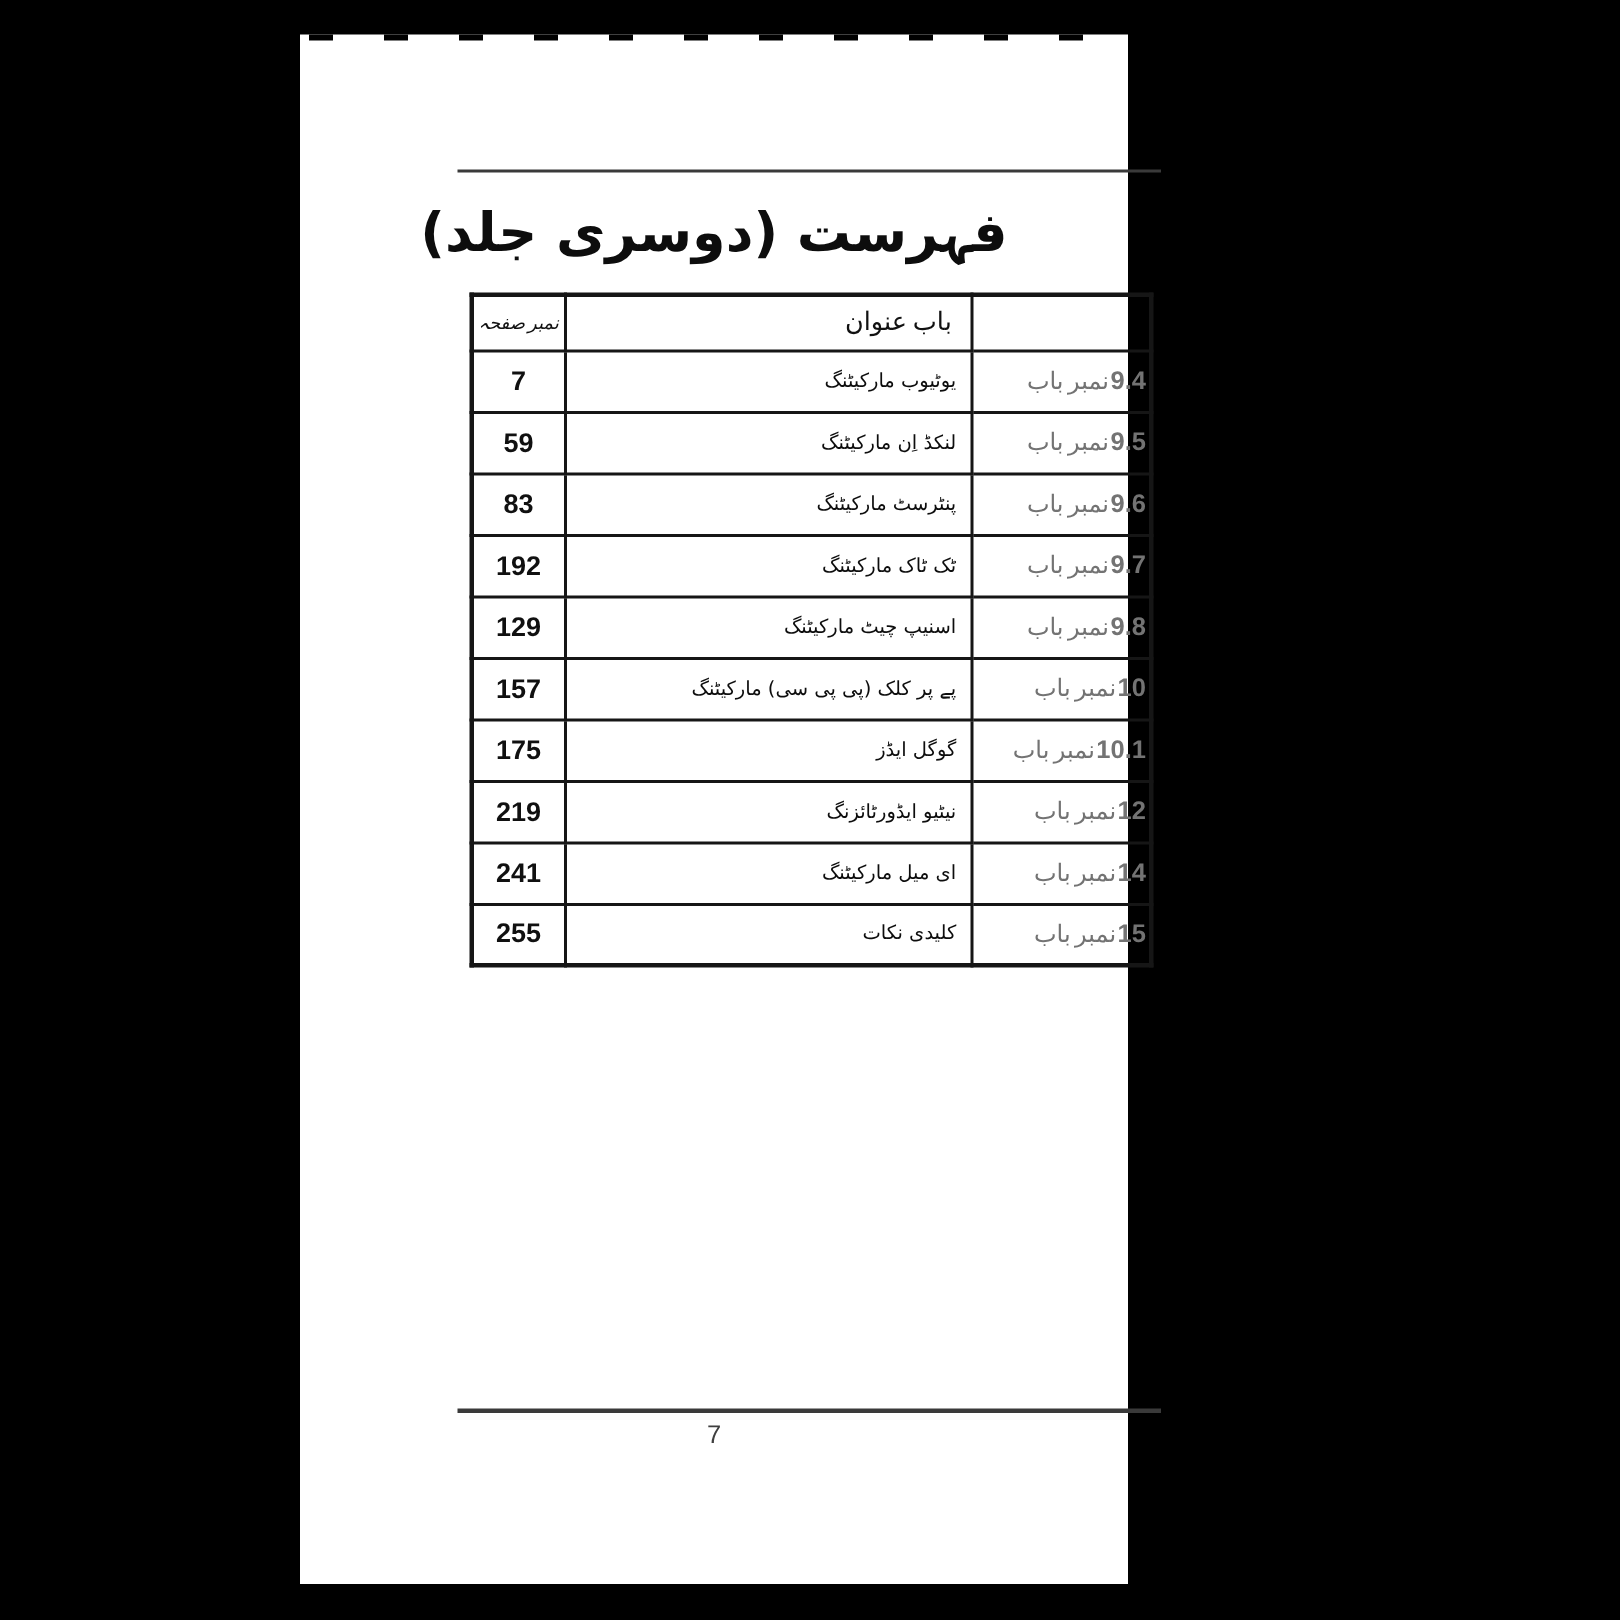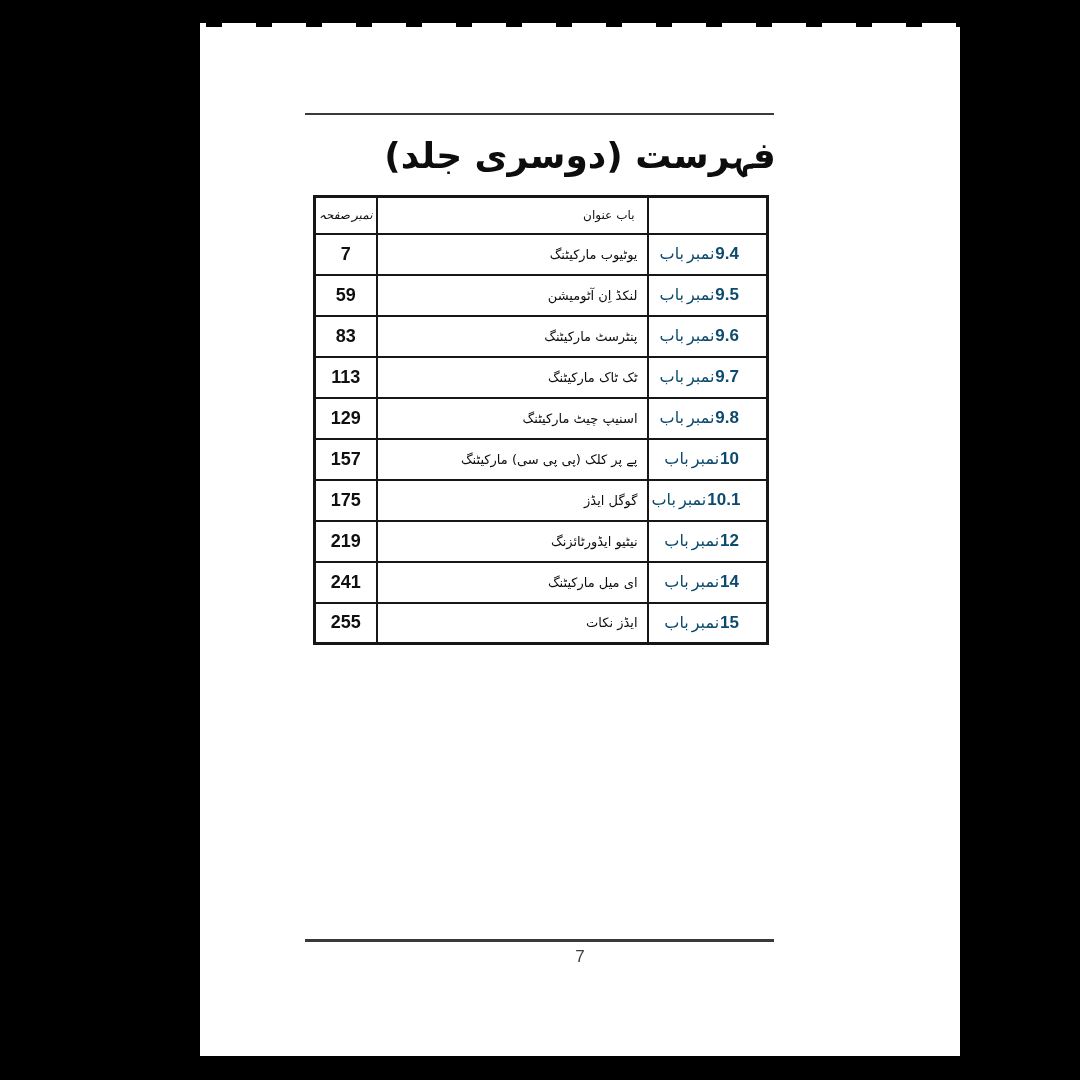--- a/index.html
+++ b/index.html
@@ -6,21 +6,21 @@
   html,body { width:1080px; height:1080px; }
   body {
     background:#000;
     font-family:"DejaVu Sans", sans-serif;
     position:relative;
     overflow:hidden;
   }
   .page {
     position:absolute;
     left:200px; top:23px;
-    width:760px; height:1033px;
+    width:552px; height:1033px;
     background:#fff;
     color:#111;
   }
   
   .page::before {
     content:"";
     position:absolute; left:6px; right:0; top:0; height:4px;
     background:repeating-linear-gradient(90deg,#000 0 16px,transparent 16px 50px);
   }
   .rule {
@@ -61,21 +61,21 @@
     white-space:nowrap;
   }
   table.toc thead tr { height:37px; }
   table.toc tbody tr { height:41px; }
   
   th.h-page {
     font-weight:normal; font-size:12px; text-align:center;
     font-style:italic;
   }
   th.h-title {
-    font-weight:normal; font-size:12px; text-align:right;
+    font-weight:normal; font-size:17px; text-align:right;
     padding-right:12px;
   }
   
   .w { display:inline-block; unicode-bidi:isolate; direction:rtl; }
   .h-page .w { margin:0 1px; }
   .h-title .w { margin-left:4px; }
   
   td.page-cell {
     text-align:center;
     font-family:"Liberation Sans","DejaVu Sans",sans-serif;
@@ -85,23 +85,23 @@
   }
   td.title-cell {
     direction:rtl;
     text-align:right;
     padding-right:9px;
     font-size:13px;
     color:#0d0d0d;
   }
   td.chapter-cell {
     text-align:right;
-    padding-right:27px;
+    padding-right:2px;
     font-size:16px;
-    color:#0c4a6e;
+    color:#737373;
   }
   td.chapter-cell .w { margin-left:3px; }
   td.chapter-cell .cnum {
     display:inline-block;
     font-family:"Liberation Sans","DejaVu Sans",sans-serif;
     font-weight:bold;
     font-size:17px;
     margin-left:1px;
   }
   .footer-pagenum {
@@ -136,30 +136,30 @@
       </tr>
     </thead>
     <tbody>
       <tr>
         <td class="page-cell">7</td>
         <td class="title-cell">یوٹیوب مارکیٹنگ</td>
         <td class="chapter-cell"><span class="w">باب</span><span class="w">نمبر</span><span class="cnum">9.4</span></td>
       </tr>
       <tr>
         <td class="page-cell">59</td>
-        <td class="title-cell">لنکڈ اِن آٹومیشن</td>
+        <td class="title-cell">لنکڈ اِن مارکیٹنگ</td>
         <td class="chapter-cell"><span class="w">باب</span><span class="w">نمبر</span><span class="cnum">9.5</span></td>
       </tr>
       <tr>
         <td class="page-cell">83</td>
         <td class="title-cell">پنٹرسٹ مارکیٹنگ</td>
         <td class="chapter-cell"><span class="w">باب</span><span class="w">نمبر</span><span class="cnum">9.6</span></td>
       </tr>
       <tr>
-        <td class="page-cell">113</td>
+        <td class="page-cell">192</td>
         <td class="title-cell">ٹک ٹاک مارکیٹنگ</td>
         <td class="chapter-cell"><span class="w">باب</span><span class="w">نمبر</span><span class="cnum">9.7</span></td>
       </tr>
       <tr>
         <td class="page-cell">129</td>
         <td class="title-cell">اسنیپ چیٹ مارکیٹنگ</td>
         <td class="chapter-cell"><span class="w">باب</span><span class="w">نمبر</span><span class="cnum">9.8</span></td>
       </tr>
       <tr>
         <td class="page-cell">157</td>
@@ -176,21 +176,21 @@
         <td class="title-cell">نیٹیو ایڈورٹائزنگ</td>
         <td class="chapter-cell"><span class="w">باب</span><span class="w">نمبر</span><span class="cnum">12</span></td>
       </tr>
       <tr>
         <td class="page-cell">241</td>
         <td class="title-cell">ای میل مارکیٹنگ</td>
         <td class="chapter-cell"><span class="w">باب</span><span class="w">نمبر</span><span class="cnum">14</span></td>
       </tr>
       <tr>
         <td class="page-cell">255</td>
-        <td class="title-cell">ایڈز نکات</td>
+        <td class="title-cell">کلیدی نکات</td>
         <td class="chapter-cell"><span class="w">باب</span><span class="w">نمبر</span><span class="cnum">15</span></td>
       </tr>
     </tbody>
   </table>
 
   <div class="rule rule-bottom"></div>
 
   <div class="footer-pagenum">7</div>
 
 </div>

